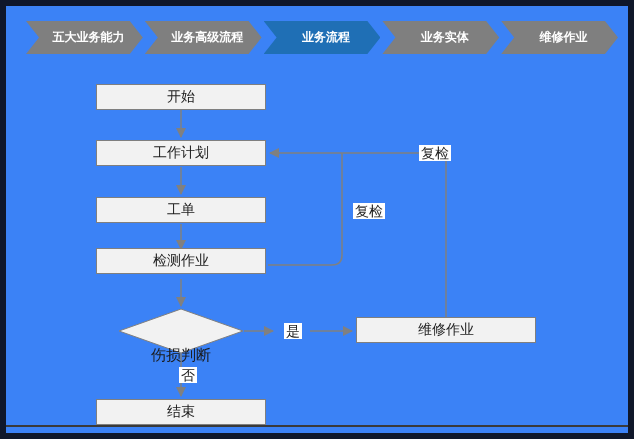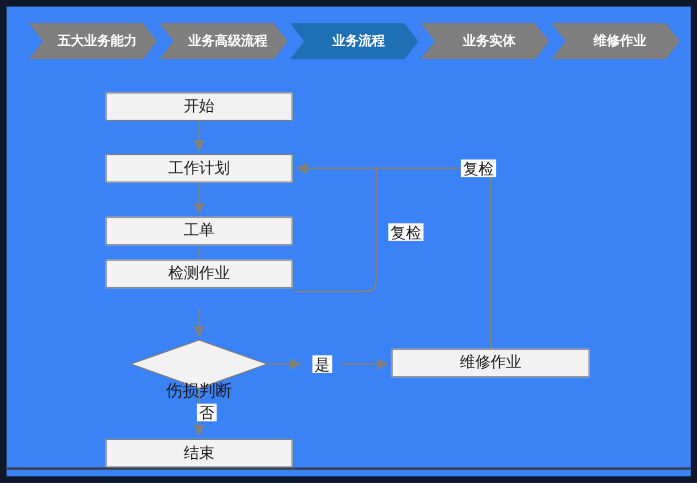--- a/index.html
+++ b/index.html
@@ -100,21 +100,21 @@
       <line x1="304" y1="325" x2="346" y2="325" marker-end="url(#arrow)"></line>
       <path d="M262,259 L326,259 Q336,259 336,249 L336,147"></path>
       <path d="M440,311 L440,147 L264,147" marker-end="url(#arrow)"></path>
     </g>
     <polygon points="175,303 237,325 175,347 113,325" fill="#F2F2F2" stroke="#7F7F7F" stroke-width="1"></polygon>
   </svg>
 
   <div class="node" style="top:134px">工作计划</div>
   <div class="node" style="top:78px">开始</div>
   <div class="node" style="top:191px">工单</div>
-  <div class="node" style="top:230px">检测作业</div>
+  <div class="node" style="top:242px">检测作业</div>
   <div class="diamond-label">伤损判断</div>
   <div class="node" style="top:393px">结束</div>
   <div class="node wide" style="top:311px">维修作业</div>
 
   <div class="edge-label lbl-yes">是</div>
   <div class="edge-label lbl-no">否</div>
   <div class="edge-label lbl-recheck-inner">复检</div>
   <div class="edge-label lbl-recheck-outer">复检</div>
 
   <div class="bottom-line"></div>

